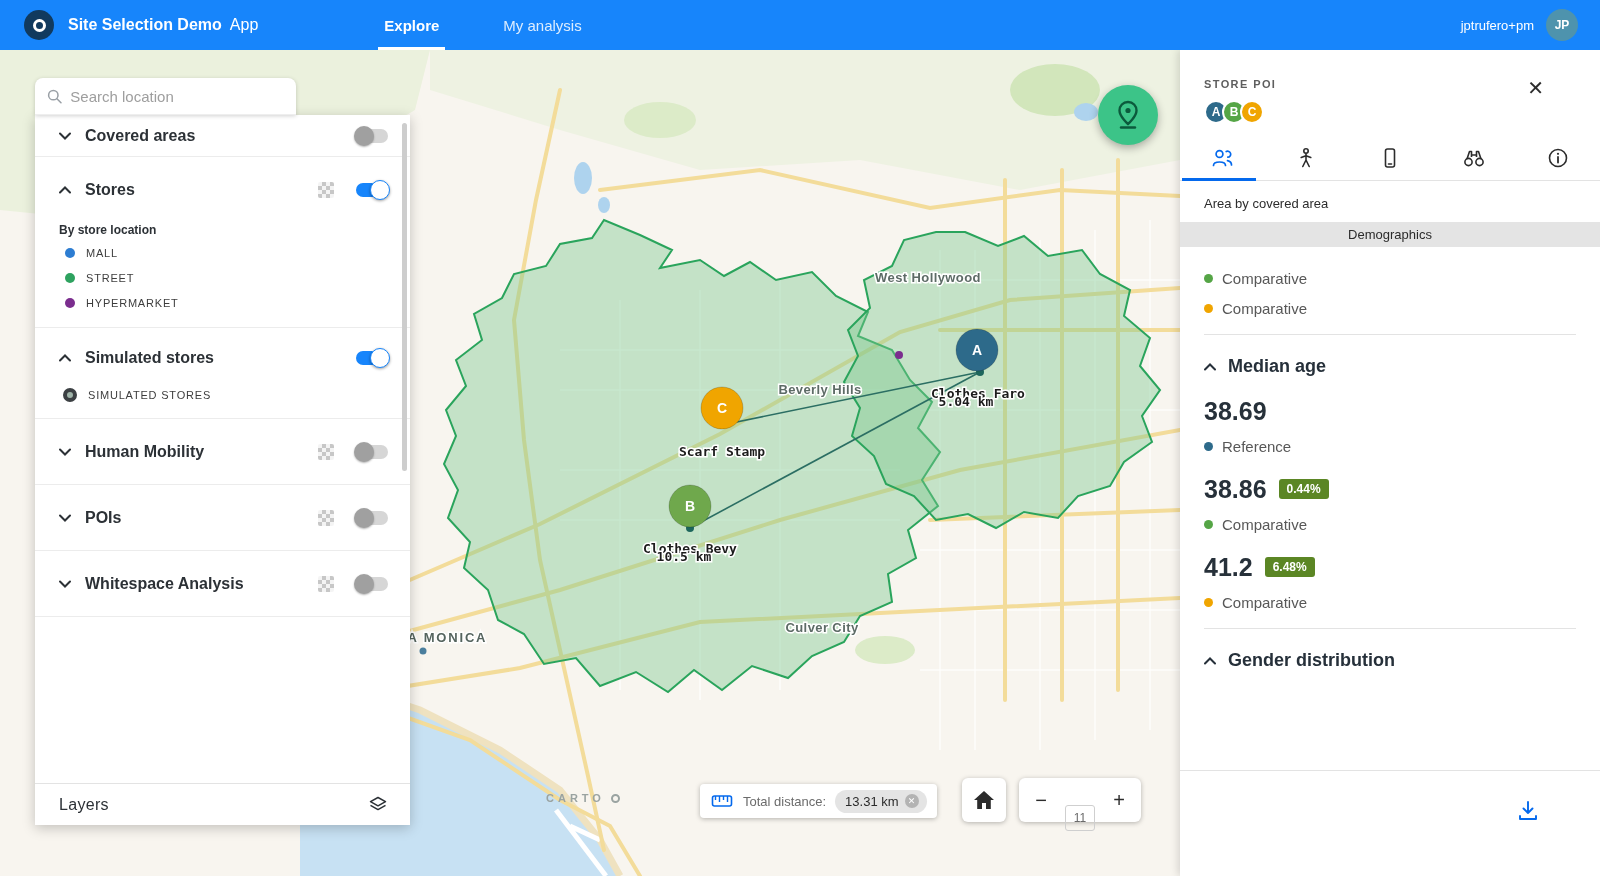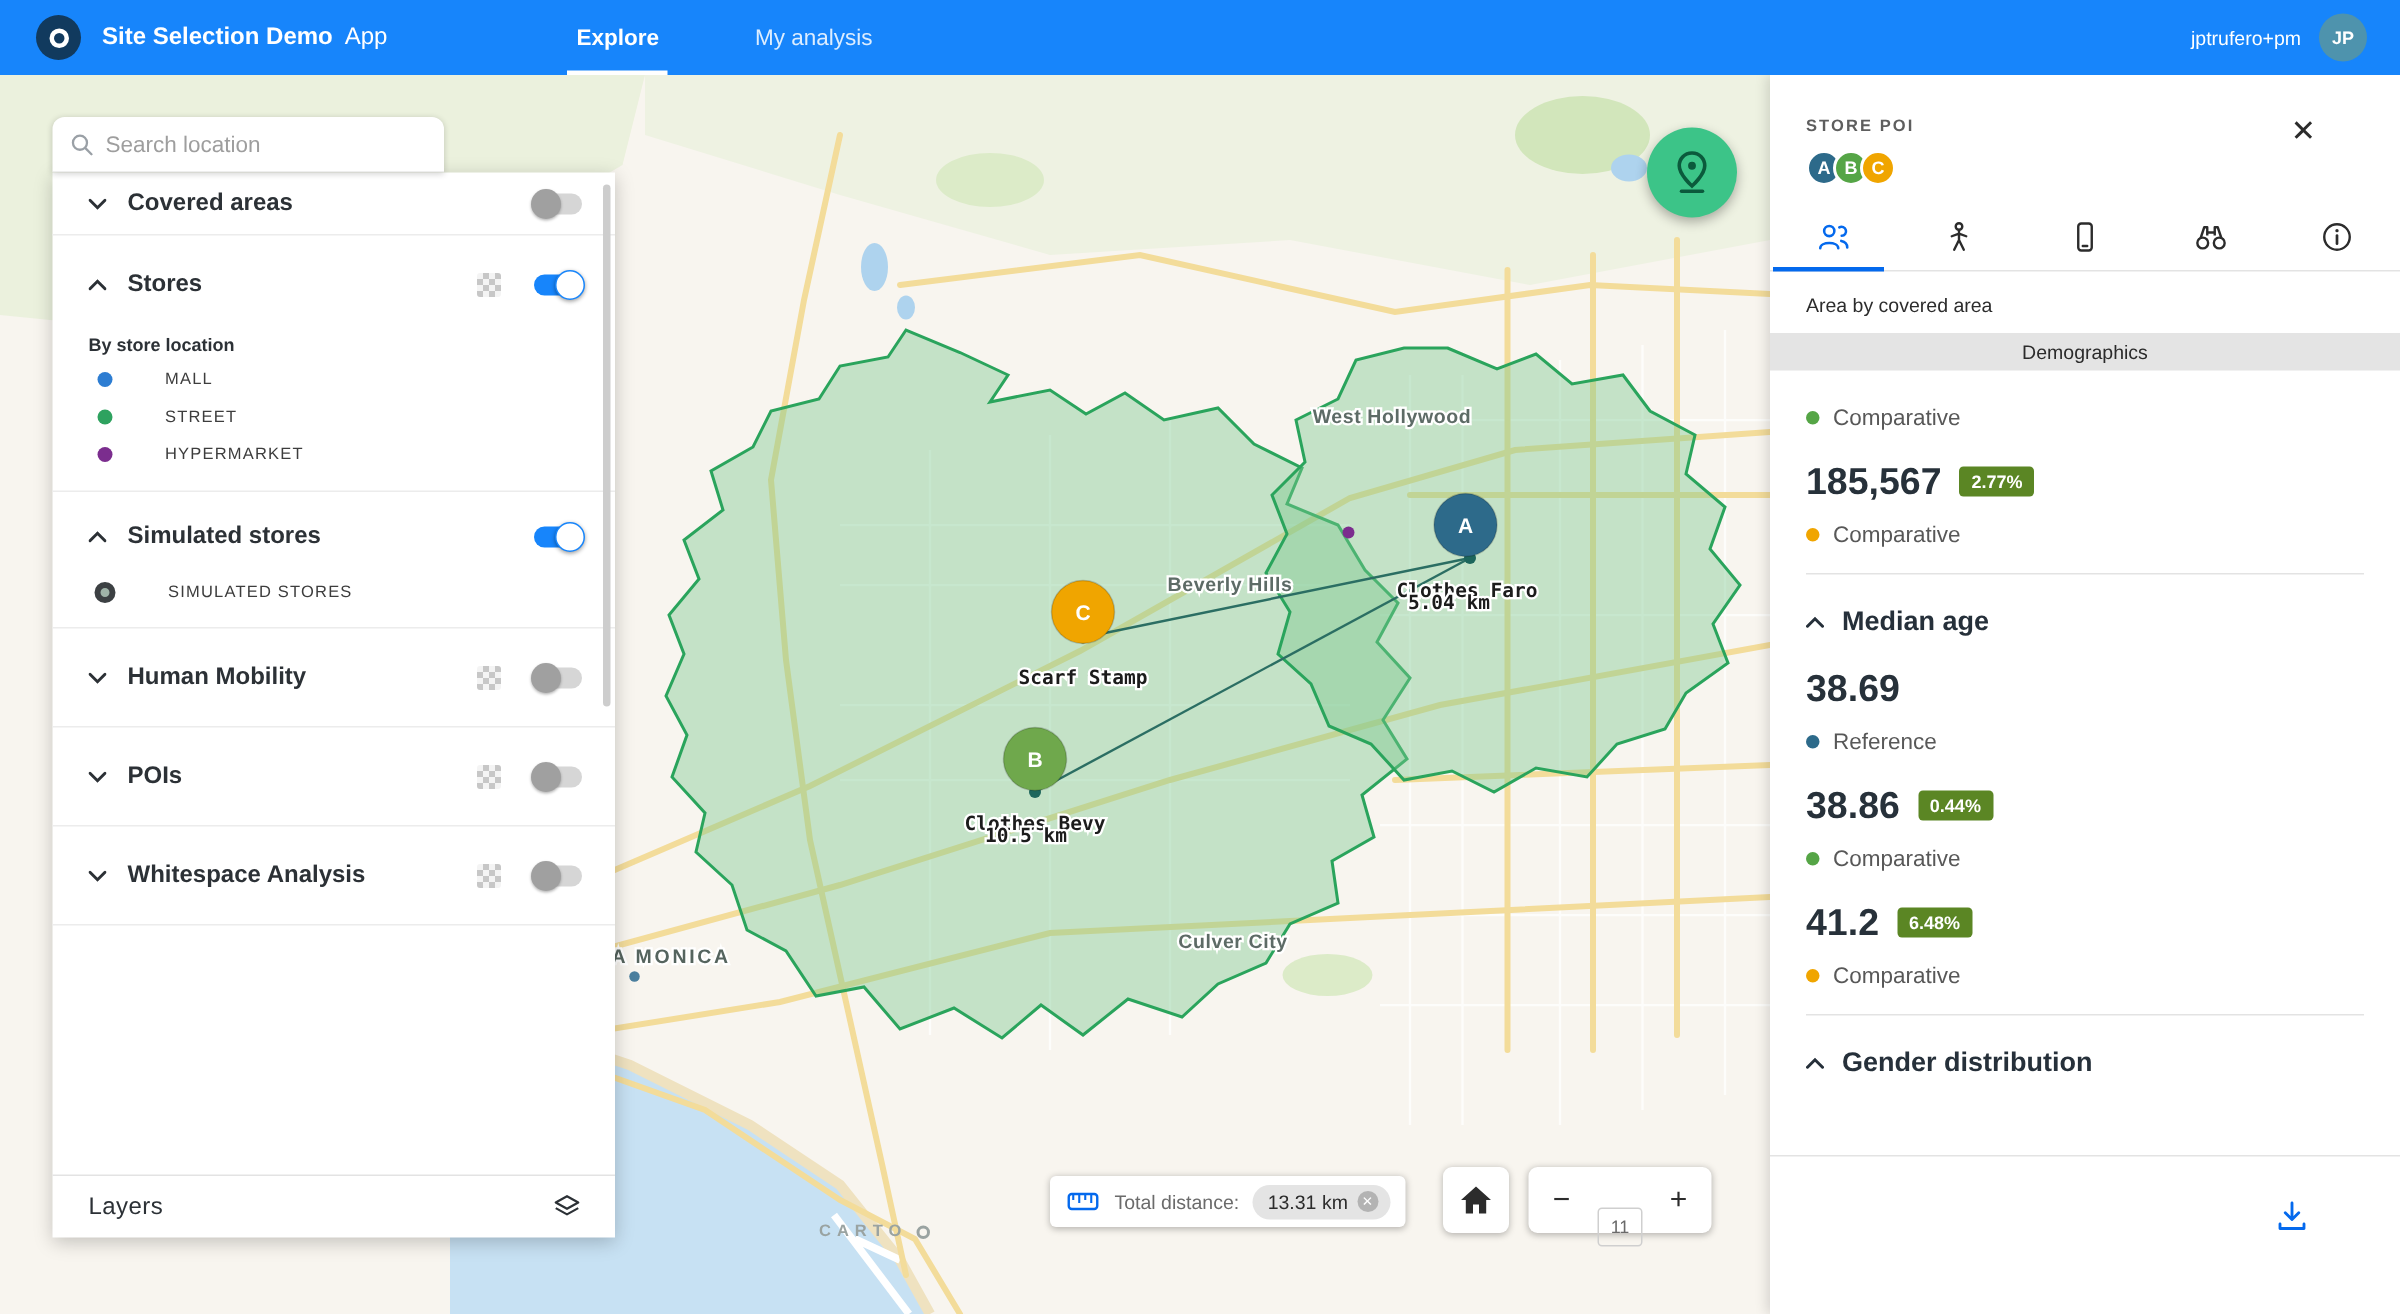--- a/index.html
+++ b/index.html
@@ -22,21 +22,21 @@
 
   
   .map { position:absolute; left:0; top:50px; width:1180px; height:826px; background:#f8f5ef; overflow:hidden; }
   .maplabel { font:700 13px "Liberation Sans",sans-serif; fill:#5d6b66; paint-order:stroke; stroke:#ffffff; stroke-width:3px; letter-spacing:.4px; }
   .citycaps { font:700 13px "Liberation Sans",sans-serif; fill:#55645e; paint-order:stroke; stroke:#ffffff; stroke-width:3px; letter-spacing:1.8px; }
   .storelabel { font:600 13px "DejaVu Sans Mono",monospace; fill:#1c1c1c; paint-order:stroke; stroke:#ffffff; stroke-width:3px; }
   .mletter { font:700 14px "Liberation Sans",sans-serif; fill:#fff; text-anchor:middle; }
 
   .fab { position:absolute; left:1098px; top:35px; width:60px; height:60px; border-radius:50%; background:#3cc488; box-shadow:0 3px 8px rgba(0,0,0,.3); display:flex; align-items:center; justify-content:center; cursor:pointer; }
 
-  .attribution { position:absolute; left:546px; top:765px; display:flex; align-items:center; gap:6px; color:#9aa3a1; font-size:11px; font-weight:700; letter-spacing:4px; }
+  .attribution { position:absolute; left:546px; top:742px; display:flex; align-items:center; gap:6px; color:#9aa3a1; font-size:11px; font-weight:700; letter-spacing:4px; }
   .attr-dot { width:9px; height:9px; border:2px solid #9aa3a1; border-radius:50%; }
 
   .dist-widget { position:absolute; left:700px; top:734px; height:34px; background:#fff; border-radius:4px; box-shadow:0 1px 5px rgba(0,0,0,.28); display:flex; align-items:center; gap:9px; padding:0 10px; }
   .dist-label { font-size:13px; color:#6b6b6b; }
   .dist-chip { background:#e4e4e4; border-radius:13px; padding:4px 8px 4px 10px; font-size:13px; color:#2c2c2c; display:flex; align-items:center; gap:6px; }
   .chip-x { width:14px; height:14px; border-radius:50%; background:#b3b3b3; color:#fff; font-size:9px; line-height:14px; text-align:center; cursor:pointer; }
 
   .home-btn { position:absolute; left:962px; top:728px; width:44px; height:44px; background:#fff; border-radius:6px; box-shadow:0 1px 5px rgba(0,0,0,.28); display:flex; align-items:center; justify-content:center; cursor:pointer; }
   .zoom-ctrl { position:absolute; left:1019px; top:728px; width:122px; height:44px; background:#fff; border-radius:6px; box-shadow:0 1px 5px rgba(0,0,0,.28); display:flex; align-items:center; justify-content:space-between; padding:0 12px; }
   .zoom-btn { font-size:20px; color:#2c2c2c; cursor:pointer; width:20px; text-align:center; }
@@ -52,21 +52,21 @@
   .lp-scrollbar { position:absolute; right:3px; top:8px; width:5px; height:348px; background:#cdcdcd; border-radius:3px; }
   .sec { display:flex; align-items:center; padding:0 22px 0 24px; border-bottom:1px solid #ececec; flex:none; }
   .sec .chev { margin-right:14px; flex:none; }
   .sec-label { font-size:16px; font-weight:700; color:#2c3136; flex:1; }
   .h42 { height:42px; } .h66 { height:66px; }
   .blk { border-bottom:1px solid #ececec; flex:none; }
   .blk .sec { border-bottom:none; }
   .sub-title { font-size:12px; font-weight:700; color:#2c3136; margin:0 0 10px 24px; }
   .legend-item { display:flex; align-items:center; gap:11px; margin:0 0 13px 30px; }
   .legend-dot { width:10px; height:10px; border-radius:50%; flex:none; }
-  .legend-label { font-size:11px; letter-spacing:.8px; color:#3d3d3d;margin-left:24px; }
+  .legend-label { font-size:11px; letter-spacing:.8px; color:#3d3d3d; }
   .checker { width:16px; height:16px; border-radius:2px; margin-right:22px; background:repeating-conic-gradient(#c7c7c7 0% 25%, #f4f4f4 0% 50%) 0 0/8px 8px; cursor:pointer; flex:none; }
   .sw { position:relative; width:32px; height:14px; border-radius:7px; flex:none; cursor:pointer; }
   .sw .knob { position:absolute; top:-3px; width:20px; height:20px; border-radius:50%; }
   .sw.off { background:#d6d6d6; } .sw.off .knob { left:-2px; background:#a0a0a0; box-shadow:0 1px 2px rgba(0,0,0,.3); }
   .sw.on { background:#1785fb; } .sw.on .knob { left:14px; background:#fff; box-shadow:0 1px 3px rgba(0,0,0,.4); border:1px solid #1785fb; }
   .sim-dot { width:14px; height:14px; border-radius:50%; border:4px solid #3c4043; background:#9fb3a8; flex:none; }
   .lp-spacer { flex:1; }
   .layers-row { height:42px; border-top:1px solid #e3e3e3; display:flex; align-items:center; padding:0 22px 0 24px;gap:32px; }
   .layers-label { font-size:16px; font-weight:400; color:#2c3136; flex:1; letter-spacing:.3px; }
 
@@ -391,24 +391,20 @@
 
     <div class="area-row">Area by covered area</div>
     <div class="group-bar">Demographics</div>
 
     <div class="rp-body">
 
       <div class="dotrow">
         <span class="dot" style="background:#55a546"></span>
         <span class="dotlabel">Comparative</span>
       </div>
-      <div class="valrow">
-        <span class="bigval">185,567</span>
-        <span class="badge">2.77%</span>
-      </div>
       <div class="dotrow">
         <span class="dot" style="background:#f0a500"></span>
         <span class="dotlabel">Comparative</span>
       </div>
 
       <div class="sep"></div>
 
       <div class="sechead">
         <svg width="12" height="8" viewBox="0 0 12 8">
             <path d="M1,6.5 L6,1.5 L11,6.5" fill="none" stroke="#26303a" stroke-width="2" stroke-linecap="round"></path>

